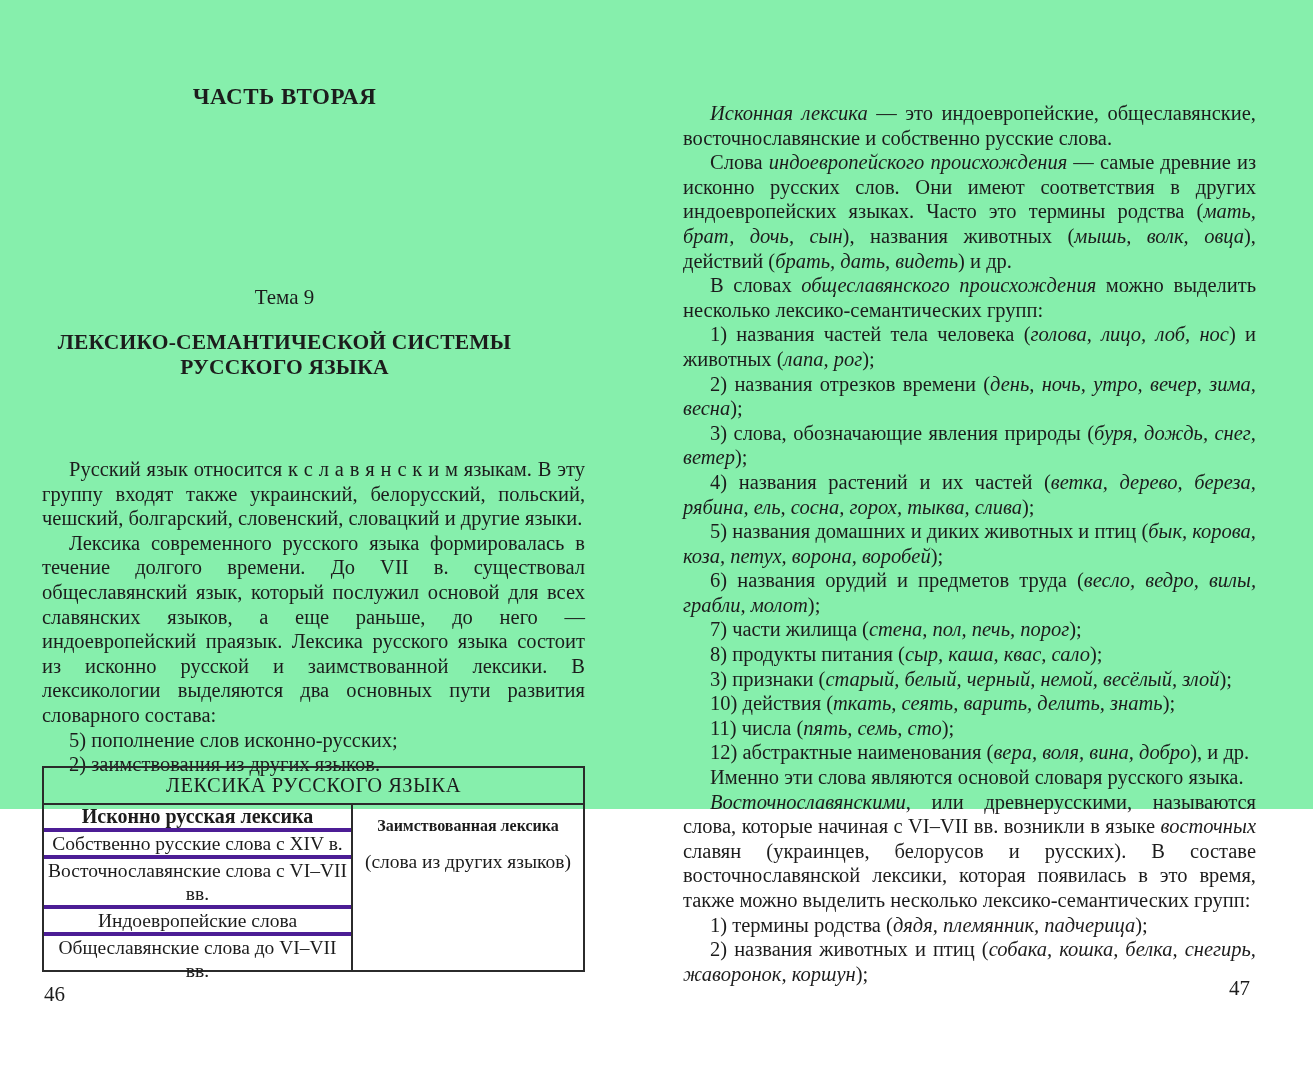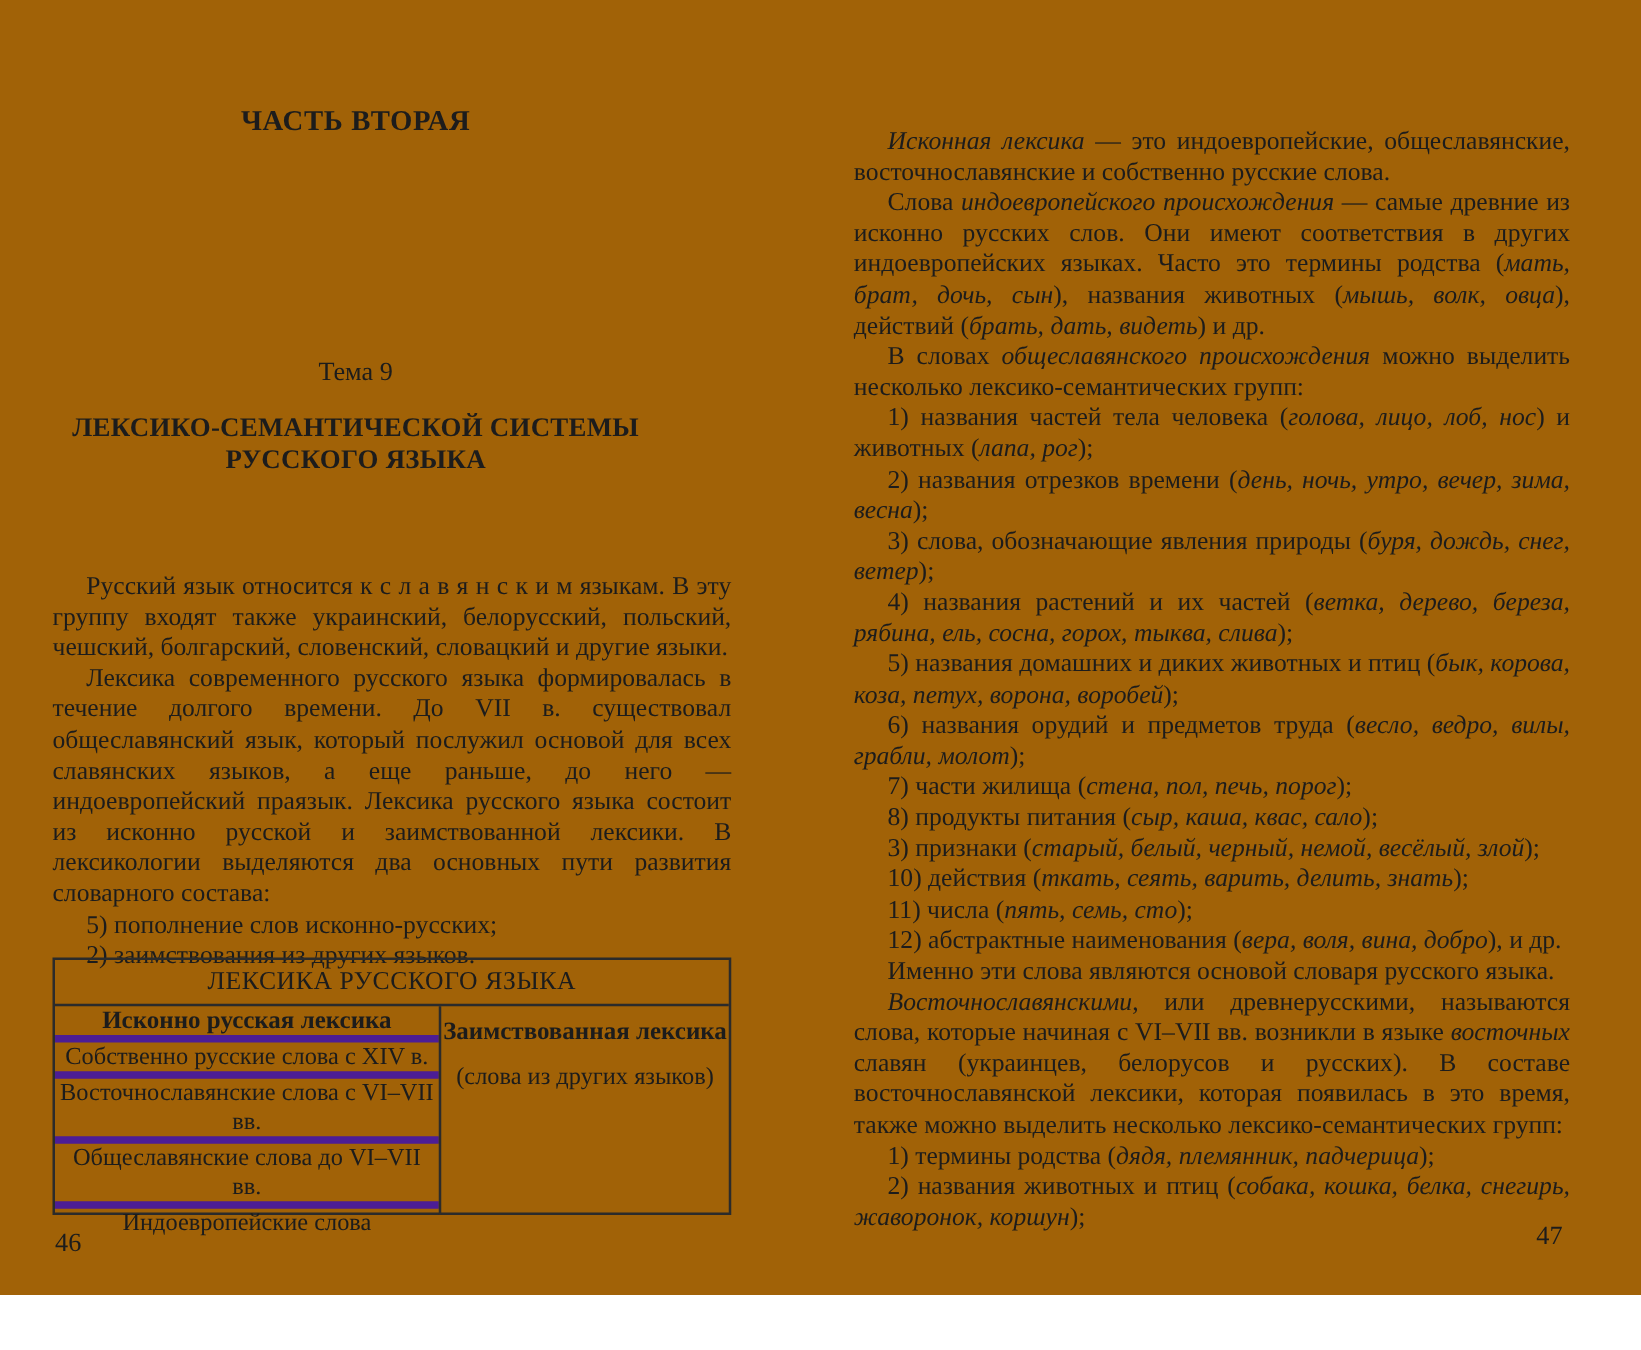--- a/index.html
+++ b/index.html
@@ -3,21 +3,21 @@
 <meta charset="utf-8">
 <style>
   html, body { margin: 0; padding: 0; }
   body {
     width: 1313px; height: 1080px;
     background: #ffffff;
     font-family: "Liberation Serif", "DejaVu Serif", serif;
     color: #1c1c1c;
     overflow: hidden;
   }
-  .spread { position: relative; width: 1313px; height: 1036px; background: #a16207; }
+  .spread { position: relative; width: 1313px; height: 809px; background: #86efac; }
   .page { position: absolute; top: 0; height: 100%; }
   .page-left  { left: 42px;  width: 543px; }
   .page-right { left: 683px; width: 573px; }
 
   
   .part-title {
     position: absolute; top: 84px; left: 0; width: 100%;
     padding-right: 58px; box-sizing: border-box;
     margin: 0; text-align: center;
     font-size: 23px; font-weight: bold; letter-spacing: 0.5px;
@@ -54,31 +54,31 @@
     font-size: 19.5px; line-height: 23px;
   }
   .lt-title {
     height: 35px; border-bottom: 2px solid #2b2b2b;
     display: flex; align-items: center; justify-content: center;
     font-size: 20.5px; letter-spacing: 0.5px;
   }
   .lt-body { display: flex; height: 167px; }
   .lt-left { width: 307px; display: flex; flex-direction: column; }
   .lt-cell {
-    flex: 1; border-bottom: 6px solid #4c1d95;
+    flex: 1; border-bottom: 4px solid #4c1d95;
     display: flex; align-items: center; justify-content: center;
     text-align: center; padding: 0 4px;
   }
   .lt-cell:last-child { border-bottom: none; }
   .lt-head { font-weight: bold; font-size: 20px; }
   .lt-right {
     flex: 1; border-left: 2px solid #2b2b2b;
     text-align: center; padding-top: 9px;
   }
-  .lt-rhead { font-weight: bold; font-size: 20px; }
+  .lt-rhead { font-weight: bold; font-size: 16px; }
   .lt-rsub { font-size: 19.5px; margin-top: 13px; }
 
   
   .page-number { position: absolute; font-size: 21px; }
   .pn-left  { left: 2px; top: 982px; }
   .pn-right { right: 6px; top: 976px; }
 </style>
 </head>
 <body>
 
@@ -101,22 +101,22 @@
         <p class="para">2) заимствования из других языков.</p>
       </div>
 
     <div class="lex-table">
       <div class="lt-title">ЛЕКСИКА РУССКОГО ЯЗЫКА</div>
       <div class="lt-body">
         <div class="lt-left">
           <div class="lt-cell lt-head">Исконно русская лексика</div>
           <div class="lt-cell">Собственно русские слова с XIV в.</div>
           <div class="lt-cell">Восточнославянские слова с VI–VII вв.</div>
+          <div class="lt-cell">Индоевропейские слова</div>
           <div class="lt-cell">Общеславянские слова до VI–VII вв.</div>
-          <div class="lt-cell">Индоевропейские слова</div>
         </div>
         <div class="lt-right">
           <div class="lt-rhead">Заимствованная лексика</div>
           <div class="lt-rsub">(слова из других языков)</div>
         </div>
       </div>
     </div>
 
     <div class="page-number pn-left">46</div>
   </section>

